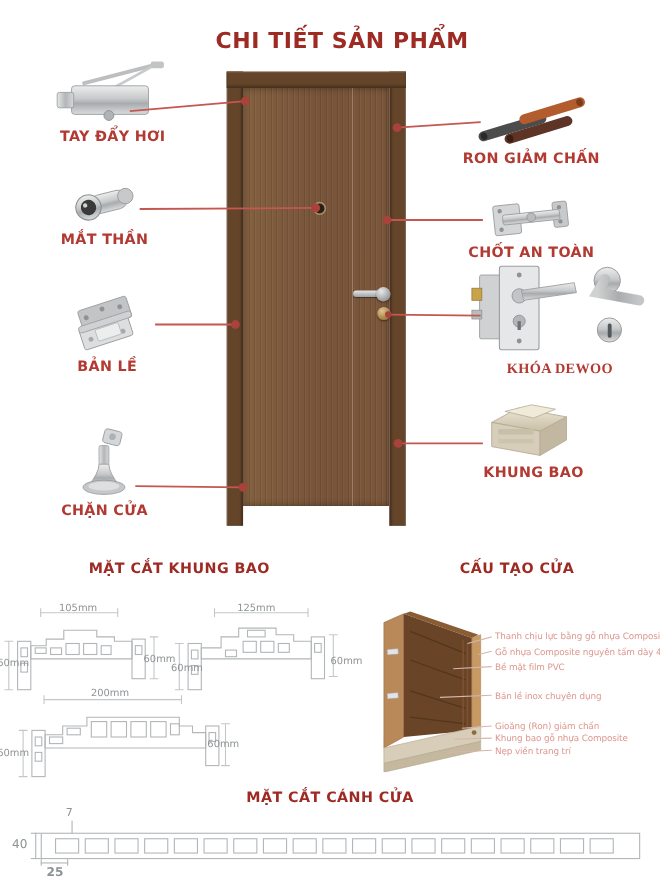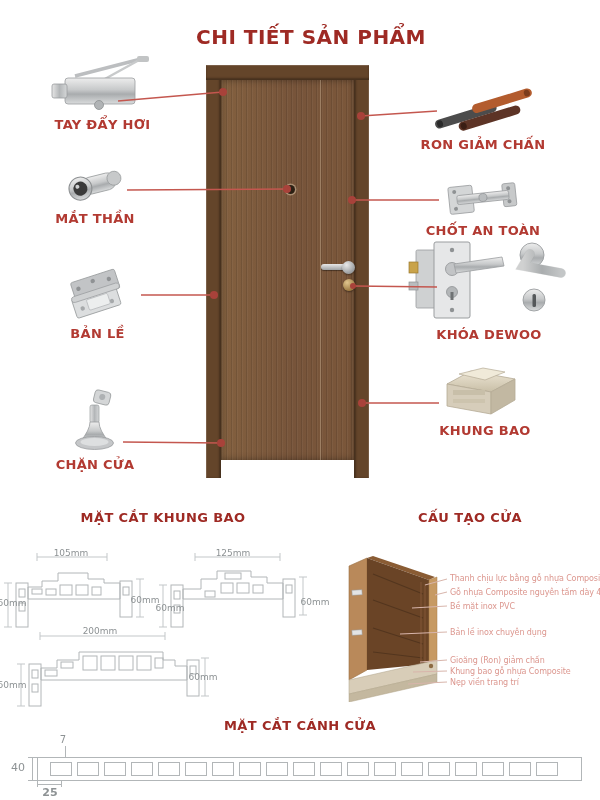--- a/index.html
+++ b/index.html
@@ -173,21 +173,21 @@
         <rect x="60" y="10" width="13" height="23" rx="2" fill="#c7c9ca" stroke="#9a9d9f" stroke-width=".8"></rect>
         <circle cx="66" cy="15" r="2" fill="#8f9294"></circle>
           <circle cx="66" cy="28" r="2" fill="#8f9294"></circle>
         <rect x="14" y="17" width="52" height="9" rx="2" fill="url(#metal)" stroke="#9a9d9f" stroke-width=".8"></rect>
         <circle cx="40" cy="21.5" r="4" fill="#b9bcbe" stroke="#8f9294" stroke-width=".7"></circle>
       </g>
     </svg>
     <span class="lbl">CHỐT AN TOÀN</span>
   </div>
 
-  <div class="item" style="left:404px;top:240px;width:170px;">
+  <div class="item" style="left:424px;top:240px;width:170px;font-family:Liberation Serif, serif;">
     <svg class="ic" width="170" height="84" viewBox="0 0 170 84">
       <rect x="12" y="10" width="20" height="58" rx="1.5" fill="#cfd1d2" stroke="#9a9d9f" stroke-width=".8"></rect>
       <rect x="5" y="22" width="9" height="11" fill="#c9a34a" stroke="#9a7a30" stroke-width=".7"></rect>
       <rect x="5" y="42" width="9" height="8" fill="#b9bcbe" stroke="#8f9294" stroke-width=".7"></rect>
       <rect x="30" y="2" width="36" height="76" rx="2" fill="#e6e7e8" stroke="#9a9d9f" stroke-width="1"></rect>
       <circle cx="48" cy="10" r="2.2" fill="#8f9294"></circle>
         <circle cx="48" cy="70" r="2.2" fill="#8f9294"></circle>
       <circle cx="48" cy="29" r="6.5" fill="#c2c4c6" stroke="#8f9294" stroke-width=".8"></circle>
       <polygon points="50,24 98,17 100,26 52,33" fill="url(#metal)" stroke="#9a9d9f" stroke-width=".8"></polygon>
       <circle cx="48" cy="52" r="5.5" fill="#b3b6b8" stroke="#8f9294" stroke-width=".8"></circle>
@@ -317,21 +317,21 @@
     <path class="leader" d="M435,95 L447,92"></path>
     <path class="leader" d="M412,108 L447,106"></path>
     <path class="leader" d="M400,134 L447,132"></path>
     <path class="leader" d="M420,162 L447,160"></path>
     <path class="leader" d="M413,172 L447,171"></path>
     <path class="leader" d="M408,184 L447,182"></path>
   </svg>
 
   <span class="note" style="top:574px;">Thanh chịu lực bằng gỗ nhựa Composite</span>
   <span class="note" style="top:588px;">Gỗ nhựa Composite nguyên tấm dày 4cm</span>
-  <span class="note" style="top:602px;">Bề mặt inox PVC</span>
+  <span class="note" style="top:602px;">Bề mặt film PVC</span>
   <span class="note" style="top:628px;">Bản lề inox chuyên dụng</span>
   <span class="note" style="top:656px;">Gioăng (Ron) giảm chấn</span>
   <span class="note" style="top:667px;">Khung bao gỗ nhựa Composite</span>
   <span class="note" style="top:678px;">Nẹp viền trang trí</span>
 
   <h2 class="sec-title" style="left:0;top:718px;width:600px;">MẶT CẮT CÁNH CỬA</h2>
 
   <div class="cs-rect">
     <div style="display:flex;gap:5px;">
         <div class="cs-cell"></div>

